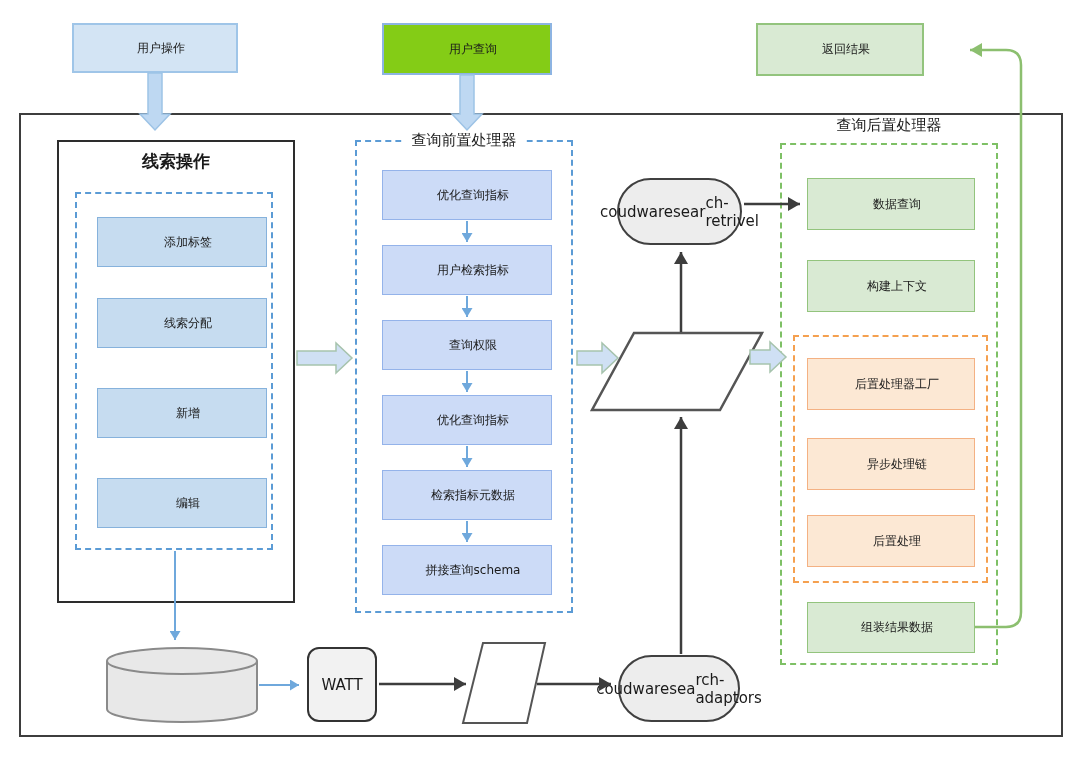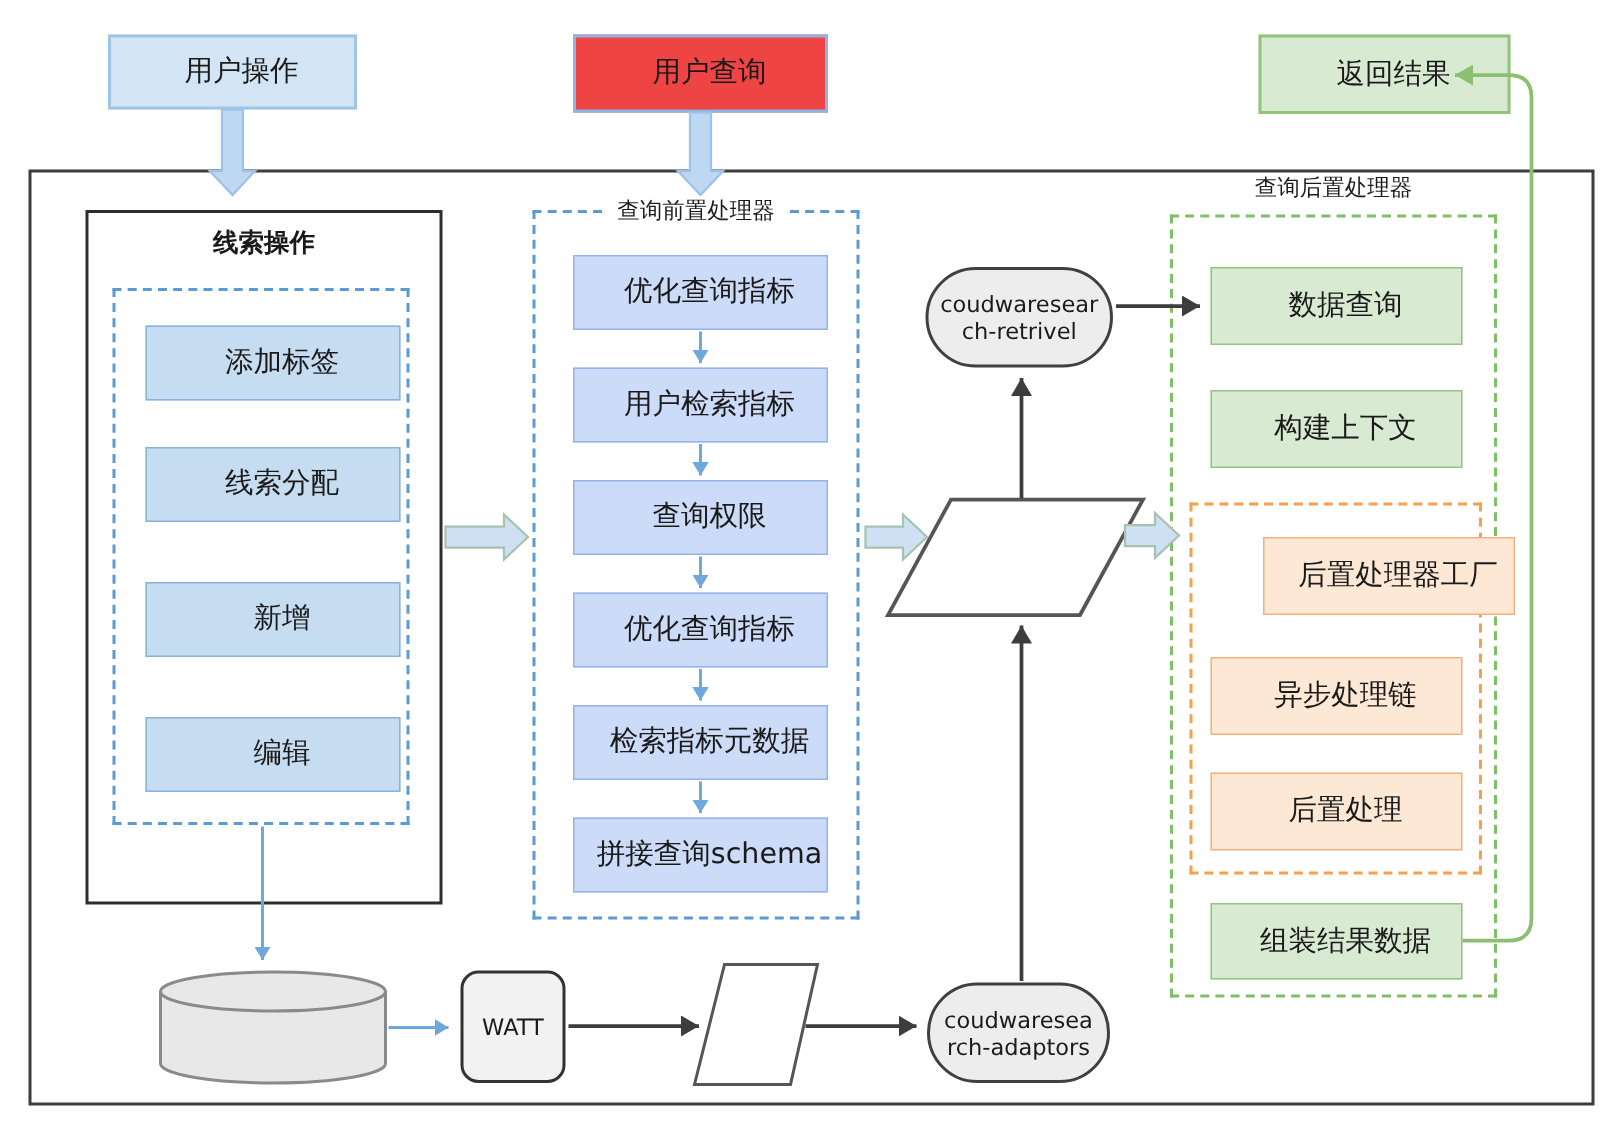--- a/index.html
+++ b/index.html
@@ -4,32 +4,32 @@
 <style>
   html,body{margin:0;padding:0;background:#ffffff;}
   .canvas{
     position:relative;width:1080px;height:760px;background:#ffffff;
     font-family:"DejaVu Sans","Liberation Sans",sans-serif;
     color:#1a1a1a;overflow:hidden;
   }
   .abs{position:absolute;box-sizing:border-box;}
   .node{
     display:flex;align-items:center;justify-content:center;
-    font-size:19px;text-align:center;line-height:1.25;padding-left:12px;
+    font-size:12px;text-align:center;line-height:1.25;padding-left:12px;
   }
   
   .blue-light{background:#d3e4f4;border:2px solid #9fc5e8;}
-  .blue-top{background:#ef4444;border:2px solid #8db4e2;}
+  .blue-top{background:#84cc16;border:2px solid #8db4e2;}
   .blue-item{background:#c6dcf0;border:1.5px solid #86b2dc;}
   .peri{background:#ccdbf7;border:1.5px solid #94b3ea;}
   .green-box{background:#d9ead3;border:2px solid #93c47d;}
   .green-item{background:#d9ead3;border:1.5px solid #93c47d;}
   .orange-item{background:#fce8d4;border:1.5px solid #f4b183;}
   .stadium{background:#ededed;border:2.5px solid #404040;border-radius:34px;
-    display:flex;flex-direction:column;align-items:center;justify-content:center;
+    display:flex;flex-direction:row;align-items:center;justify-content:center;
     font-size:15px;line-height:1.2;}
   .watt{background:#f2f2f2;border:2.5px solid #333;border-radius:12px;
     display:flex;align-items:center;justify-content:center;font-size:15px;}
   .dash-title{
     position:absolute;transform:translateX(-50%);background:#ffffff;
     padding:0 10px;font-size:15px;white-space:nowrap;z-index:3;
   }
   .panel-title{
     position:absolute;transform:translateX(-50%);font-weight:bold;
     font-size:17px;white-space:nowrap;z-index:3;
@@ -45,21 +45,21 @@
 <body>
 
 <div class="canvas">
 
   <div class="abs node blue-light layer1" style="left:72px;top:23px;width:166px;height:50px;">
     <span>用户操作</span>
   </div>
   <div class="abs node blue-top layer1" style="left:382px;top:23px;width:170px;height:52px;">
     <span>用户查询</span>
   </div>
-  <div class="abs node green-box layer1" style="left:839px;top:23px;width:168px;height:53px;">
+  <div class="abs node green-box layer1" style="left:756px;top:23px;width:168px;height:53px;">
     <span>返回结果</span>
   </div>
 
   <div class="abs layer1" style="left:19px;top:113px;width:1044px;height:624px;border:2.5px solid #3d3d3d;"></div>
 
   <div class="abs layer1" style="left:57px;top:140px;width:238px;height:463px;border:2px solid #2d2d2d;background:#fff;"></div>
   <div class="panel-title" style="left:176px;top:150px;">线索操作</div>
   <div class="abs layer1" style="left:75px;top:192px;width:198px;height:358px;border:2px dashed #5b9bd5;"></div>
 
   <div class="abs node blue-item layer1" style="left:97px;top:217px;width:170px;height:50px;z-index:2;">
@@ -102,21 +102,21 @@
 
   <div class="abs node green-item" style="left:807px;top:178px;width:168px;height:52px;z-index:2;">
     <span>数据查询</span>
   </div>
   <div class="abs node green-item" style="left:807px;top:260px;width:168px;height:52px;z-index:2;">
     <span>构建上下文</span>
   </div>
 
   <div class="abs" style="left:793px;top:335px;width:195px;height:248px;border:2px dashed #f5a04f;z-index:1;"></div>
 
-  <div class="abs node orange-item" style="left:842px;top:358px;width:168px;height:52px;z-index:2;">
+  <div class="abs node orange-item" style="left:807px;top:358px;width:168px;height:52px;z-index:2;">
     <span>后置处理器工厂</span>
   </div>
   <div class="abs node orange-item" style="left:807px;top:438px;width:168px;height:52px;z-index:2;">
     <span>异步处理链</span>
   </div>
   <div class="abs node orange-item" style="left:807px;top:515px;width:168px;height:52px;z-index:2;">
     <span>后置处理</span>
   </div>
 
   <div class="abs node green-item" style="left:807px;top:602px;width:168px;height:51px;z-index:2;">

